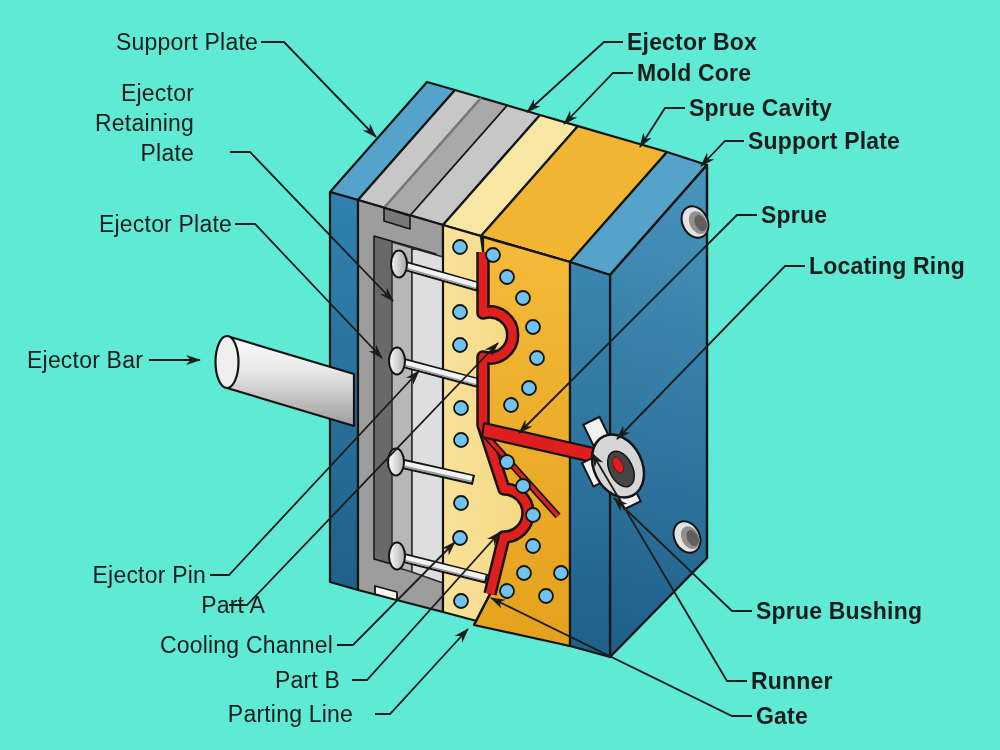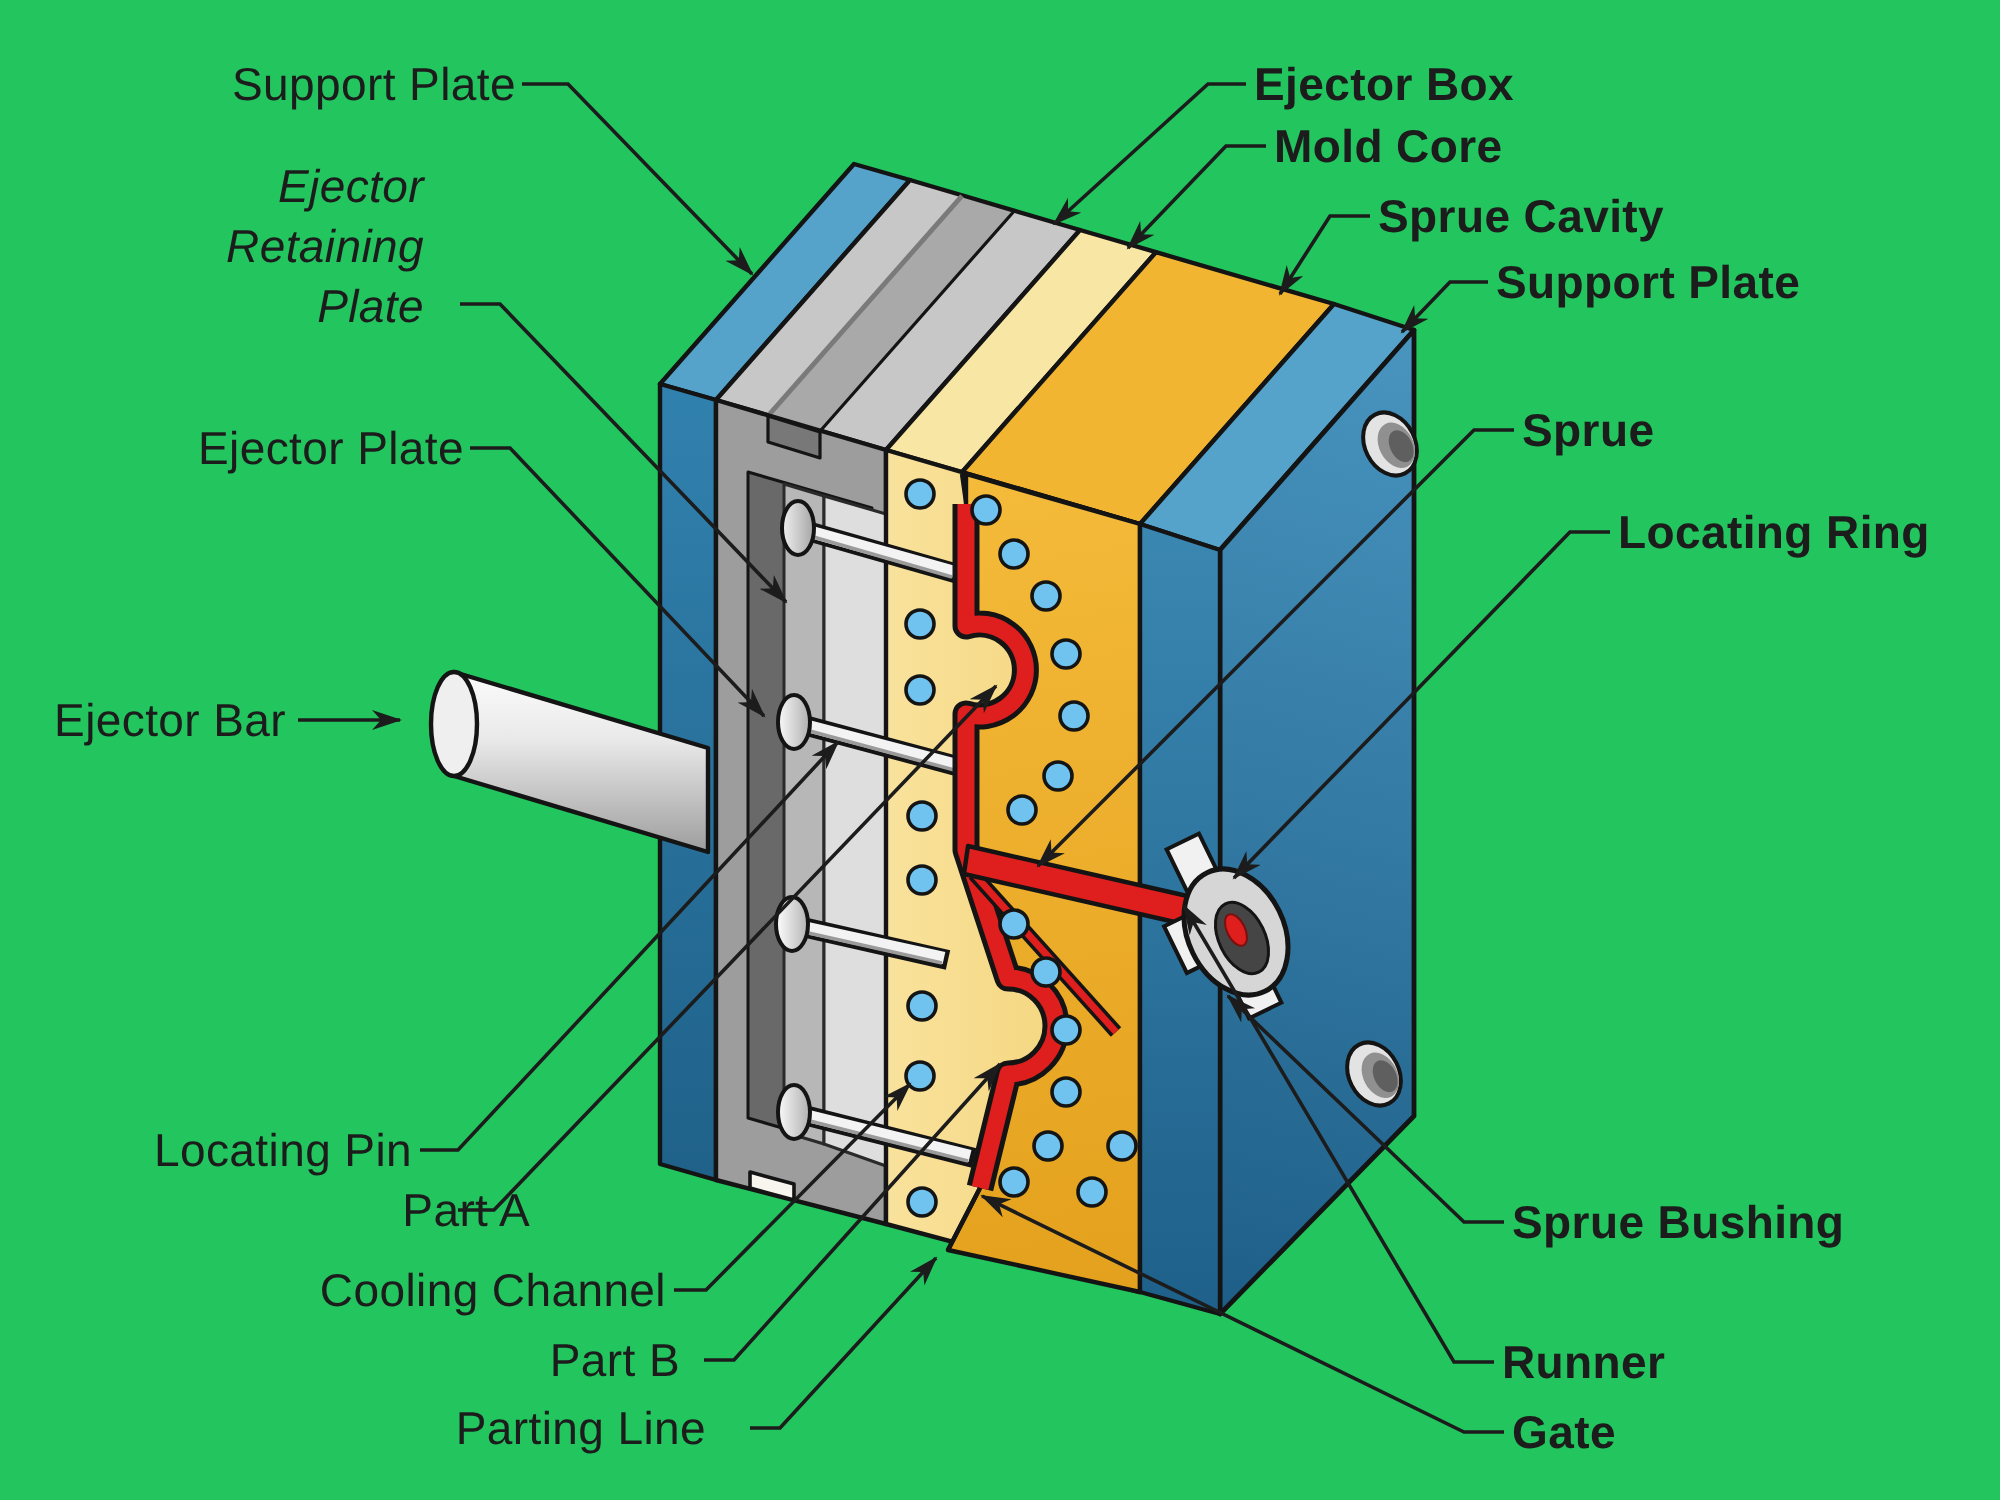--- a/index.html
+++ b/index.html
@@ -2,21 +2,21 @@
 <html><head>
 <meta charset="utf-8">
 <style>
   html,body{margin:0;padding:0;}
   body{
     width:1000px;height:750px;
     font-family:"Liberation Sans", sans-serif;
     background:#f8f5ee;
     overflow:hidden;
   }
-  #stage{position:relative;width:1000px;height:750px;background:#22c55e;}
+  #stage{position:relative;width:1000px;height:750px;background:#5eead4;}
   #mold-art, #leader-svg{position:absolute;left:0;top:0;}
   #leader-svg{z-index:3;}
   #mold-art{z-index:1;}
   #labels-layer{position:absolute;left:0;top:0;width:1000px;height:750px;z-index:4;pointer-events:none;}
   .diagram-label{
     position:absolute;
     font-size:23px;
     line-height:30px;
     color:#1c1c1c;
     white-space:nowrap;
@@ -204,28 +204,28 @@
         <polyline points="757,215 737,215 519,433" fill="none" stroke="#1c1c1c" stroke-width="1.8" marker-end="url(#arrowhead)"></polyline>
         <polyline points="805,266 785,266 617,439" fill="none" stroke="#1c1c1c" stroke-width="1.8" marker-end="url(#arrowhead)"></polyline>
         <polyline points="752,611 732,611 614,498" fill="none" stroke="#1c1c1c" stroke-width="1.8" marker-end="url(#arrowhead)"></polyline>
         <polyline points="747,681 727,681 592,453" fill="none" stroke="#1c1c1c" stroke-width="1.8" marker-end="url(#arrowhead)"></polyline>
         <polyline points="752,716 732,716 491,598" fill="none" stroke="#1c1c1c" stroke-width="1.8" marker-end="url(#arrowhead)"></polyline>
       </g>
   </svg>
 
   <div id="labels-layer">
       <div class="diagram-label align-right" style="top: 27px; right: 742px;">Support Plate</div>
-      <div class="diagram-label align-right" style="top: 78px; right: 788px; font-style: italic;">
+      <div class="diagram-label align-right" style="top: 78px; right: 806px;">
         <div>Ejector</div>
         <div>Retaining</div>
         <div>Plate</div>
       </div>
       <div class="diagram-label align-right" style="top: 209px; right: 768px; text-align: right;">Ejector Plate</div>
       <div class="diagram-label align-right" style="top: 345px; right: 857px;">Ejector Bar</div>
-      <div class="diagram-label align-right" style="top: 560px; right: 794px;">Locating Pin</div>
+      <div class="diagram-label align-right" style="top: 560px; right: 794px;">Ejector Pin</div>
       <div class="diagram-label align-right" style="top: 590px; right: 735px;">Part A</div>
       <div class="diagram-label align-right" style="top: 630px; right: 667px;">Cooling Channel</div>
       <div class="diagram-label align-right" style="top: 665px; right: 660px;">Part B</div>
       <div class="diagram-label align-right" style="top: 699px; right: 647px;">Parting Line</div>
       <div class="diagram-label align-left" style="top: 27px; left: 627px;">Ejector Box</div>
       <div class="diagram-label align-left" style="top: 58px; left: 637px;">Mold Core</div>
       <div class="diagram-label align-left" style="top: 93px; left: 689px;">Sprue Cavity</div>
       <div class="diagram-label align-left" style="top: 126px; left: 748px;">Support Plate</div>
       <div class="diagram-label align-left" style="top: 200px; left: 761px;">Sprue</div>
       <div class="diagram-label align-left" style="top: 251px; left: 809px;">Locating Ring</div>

